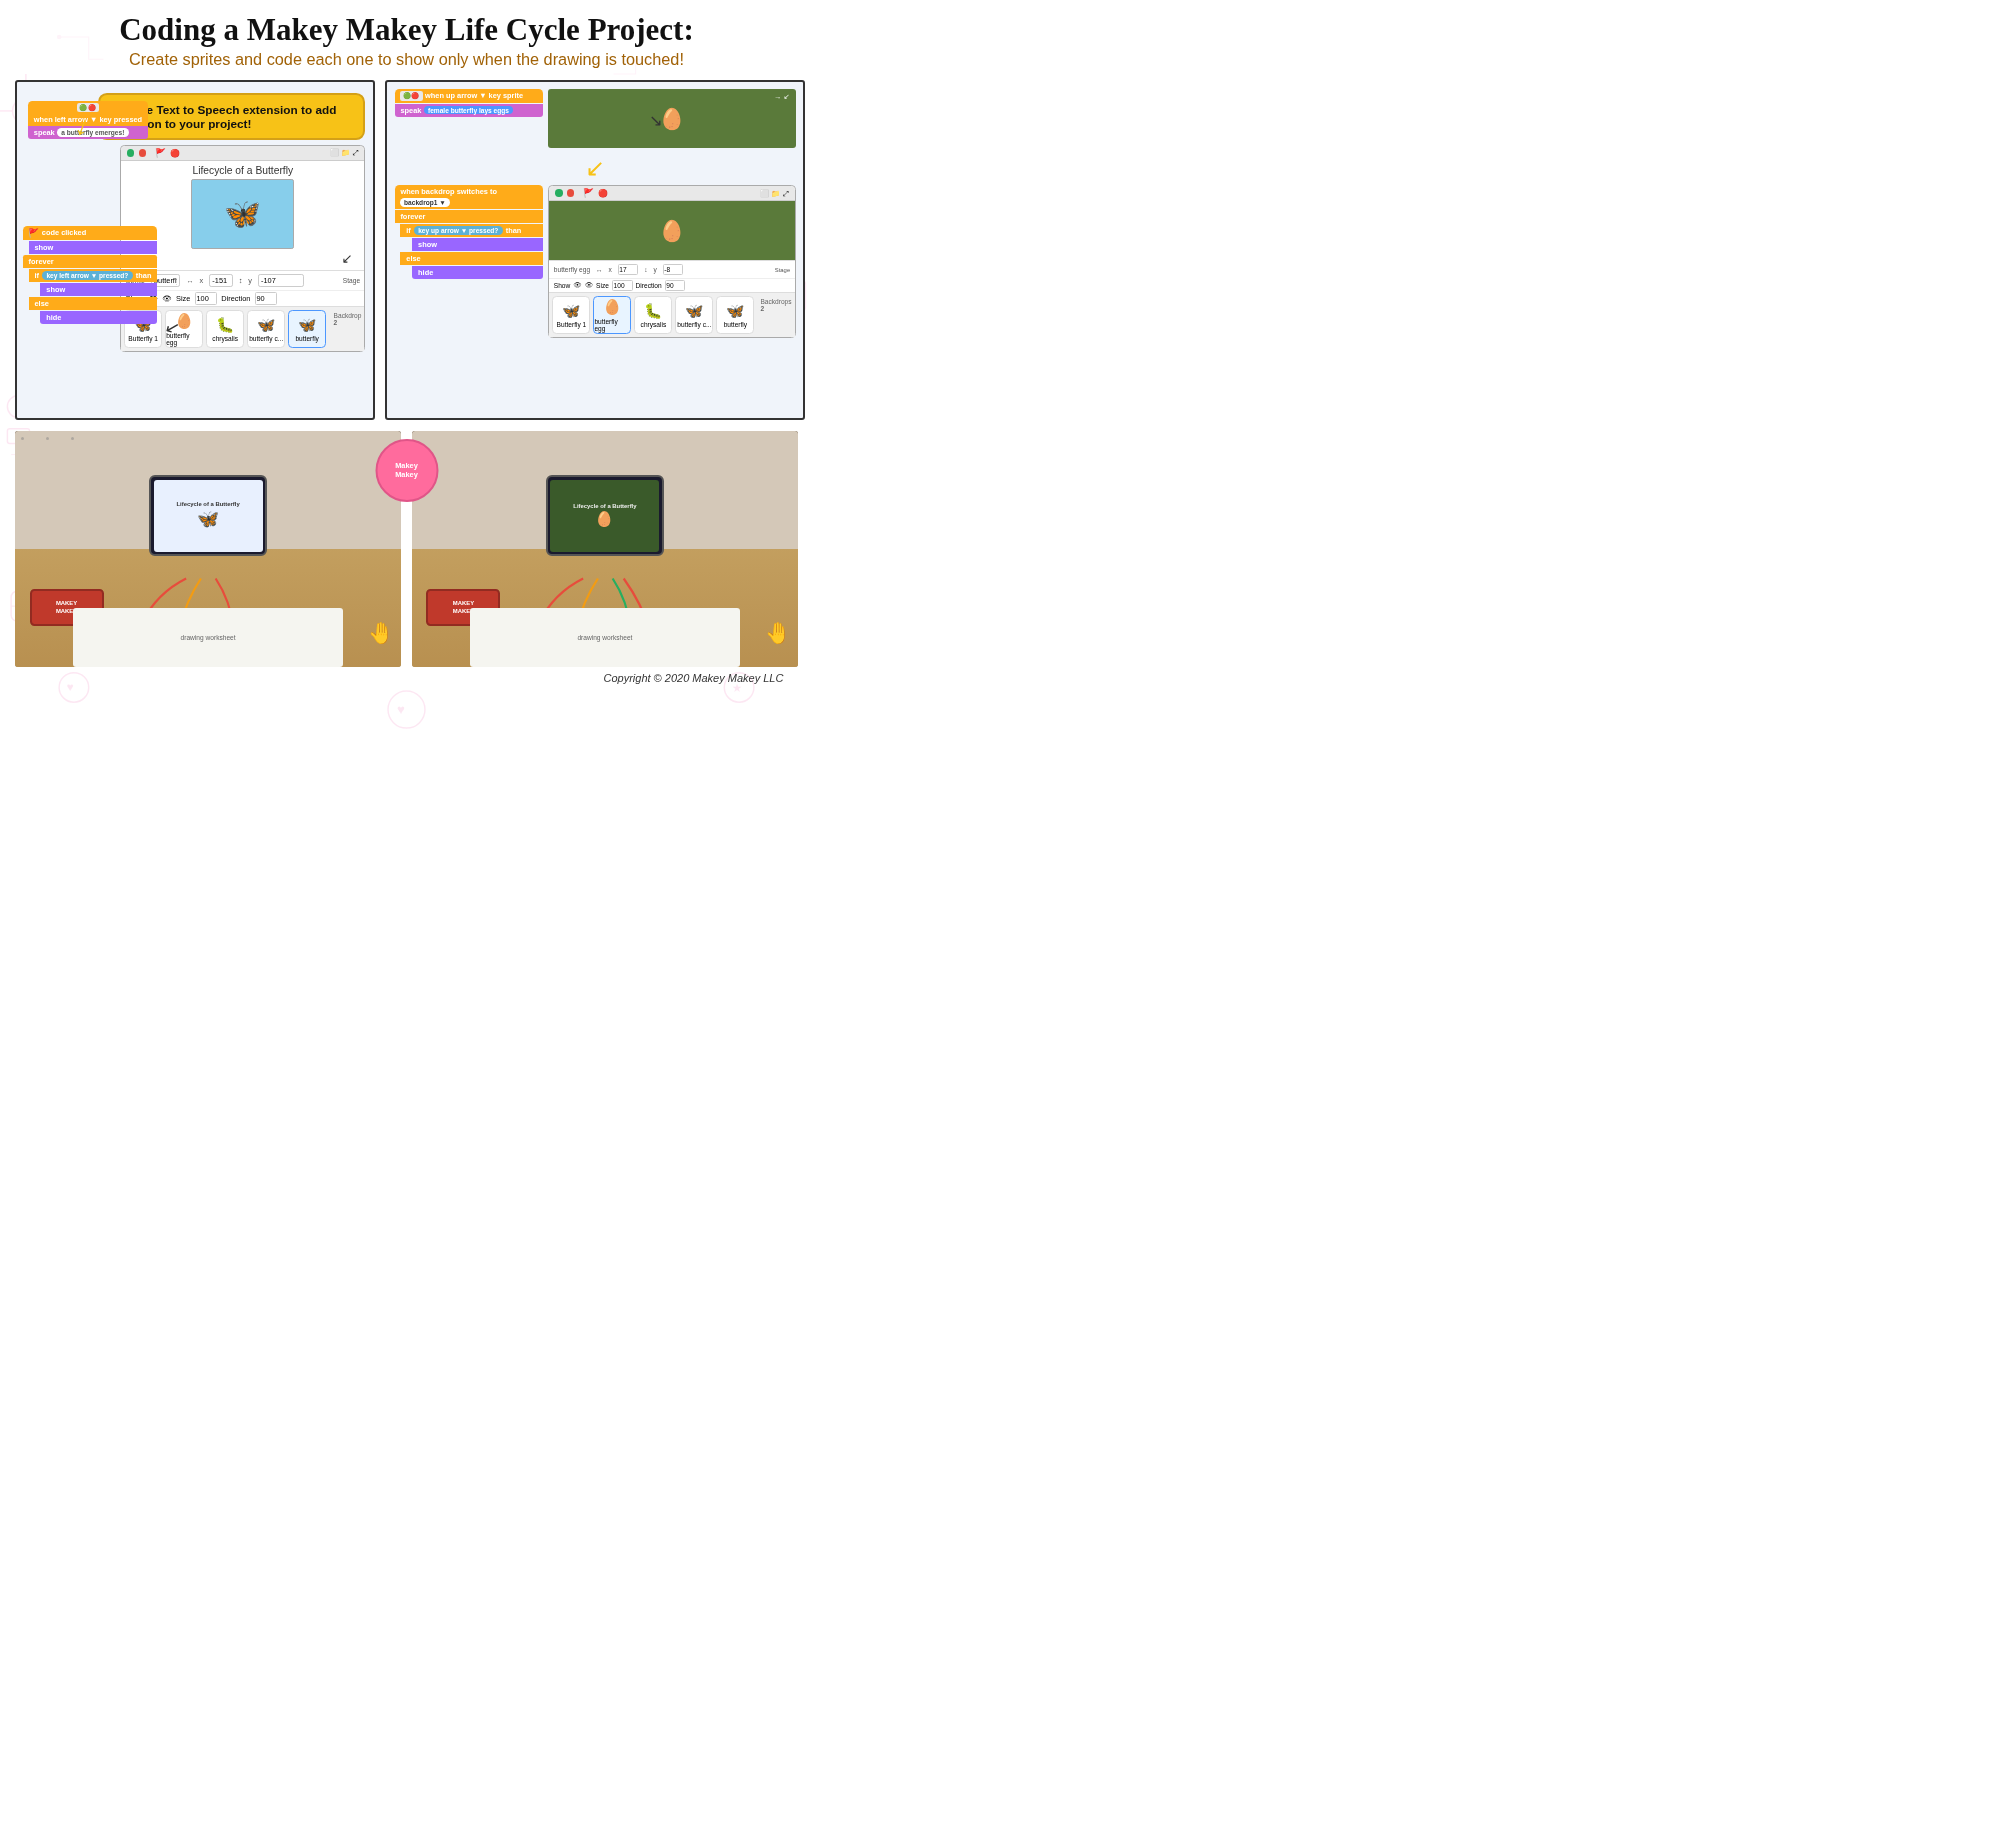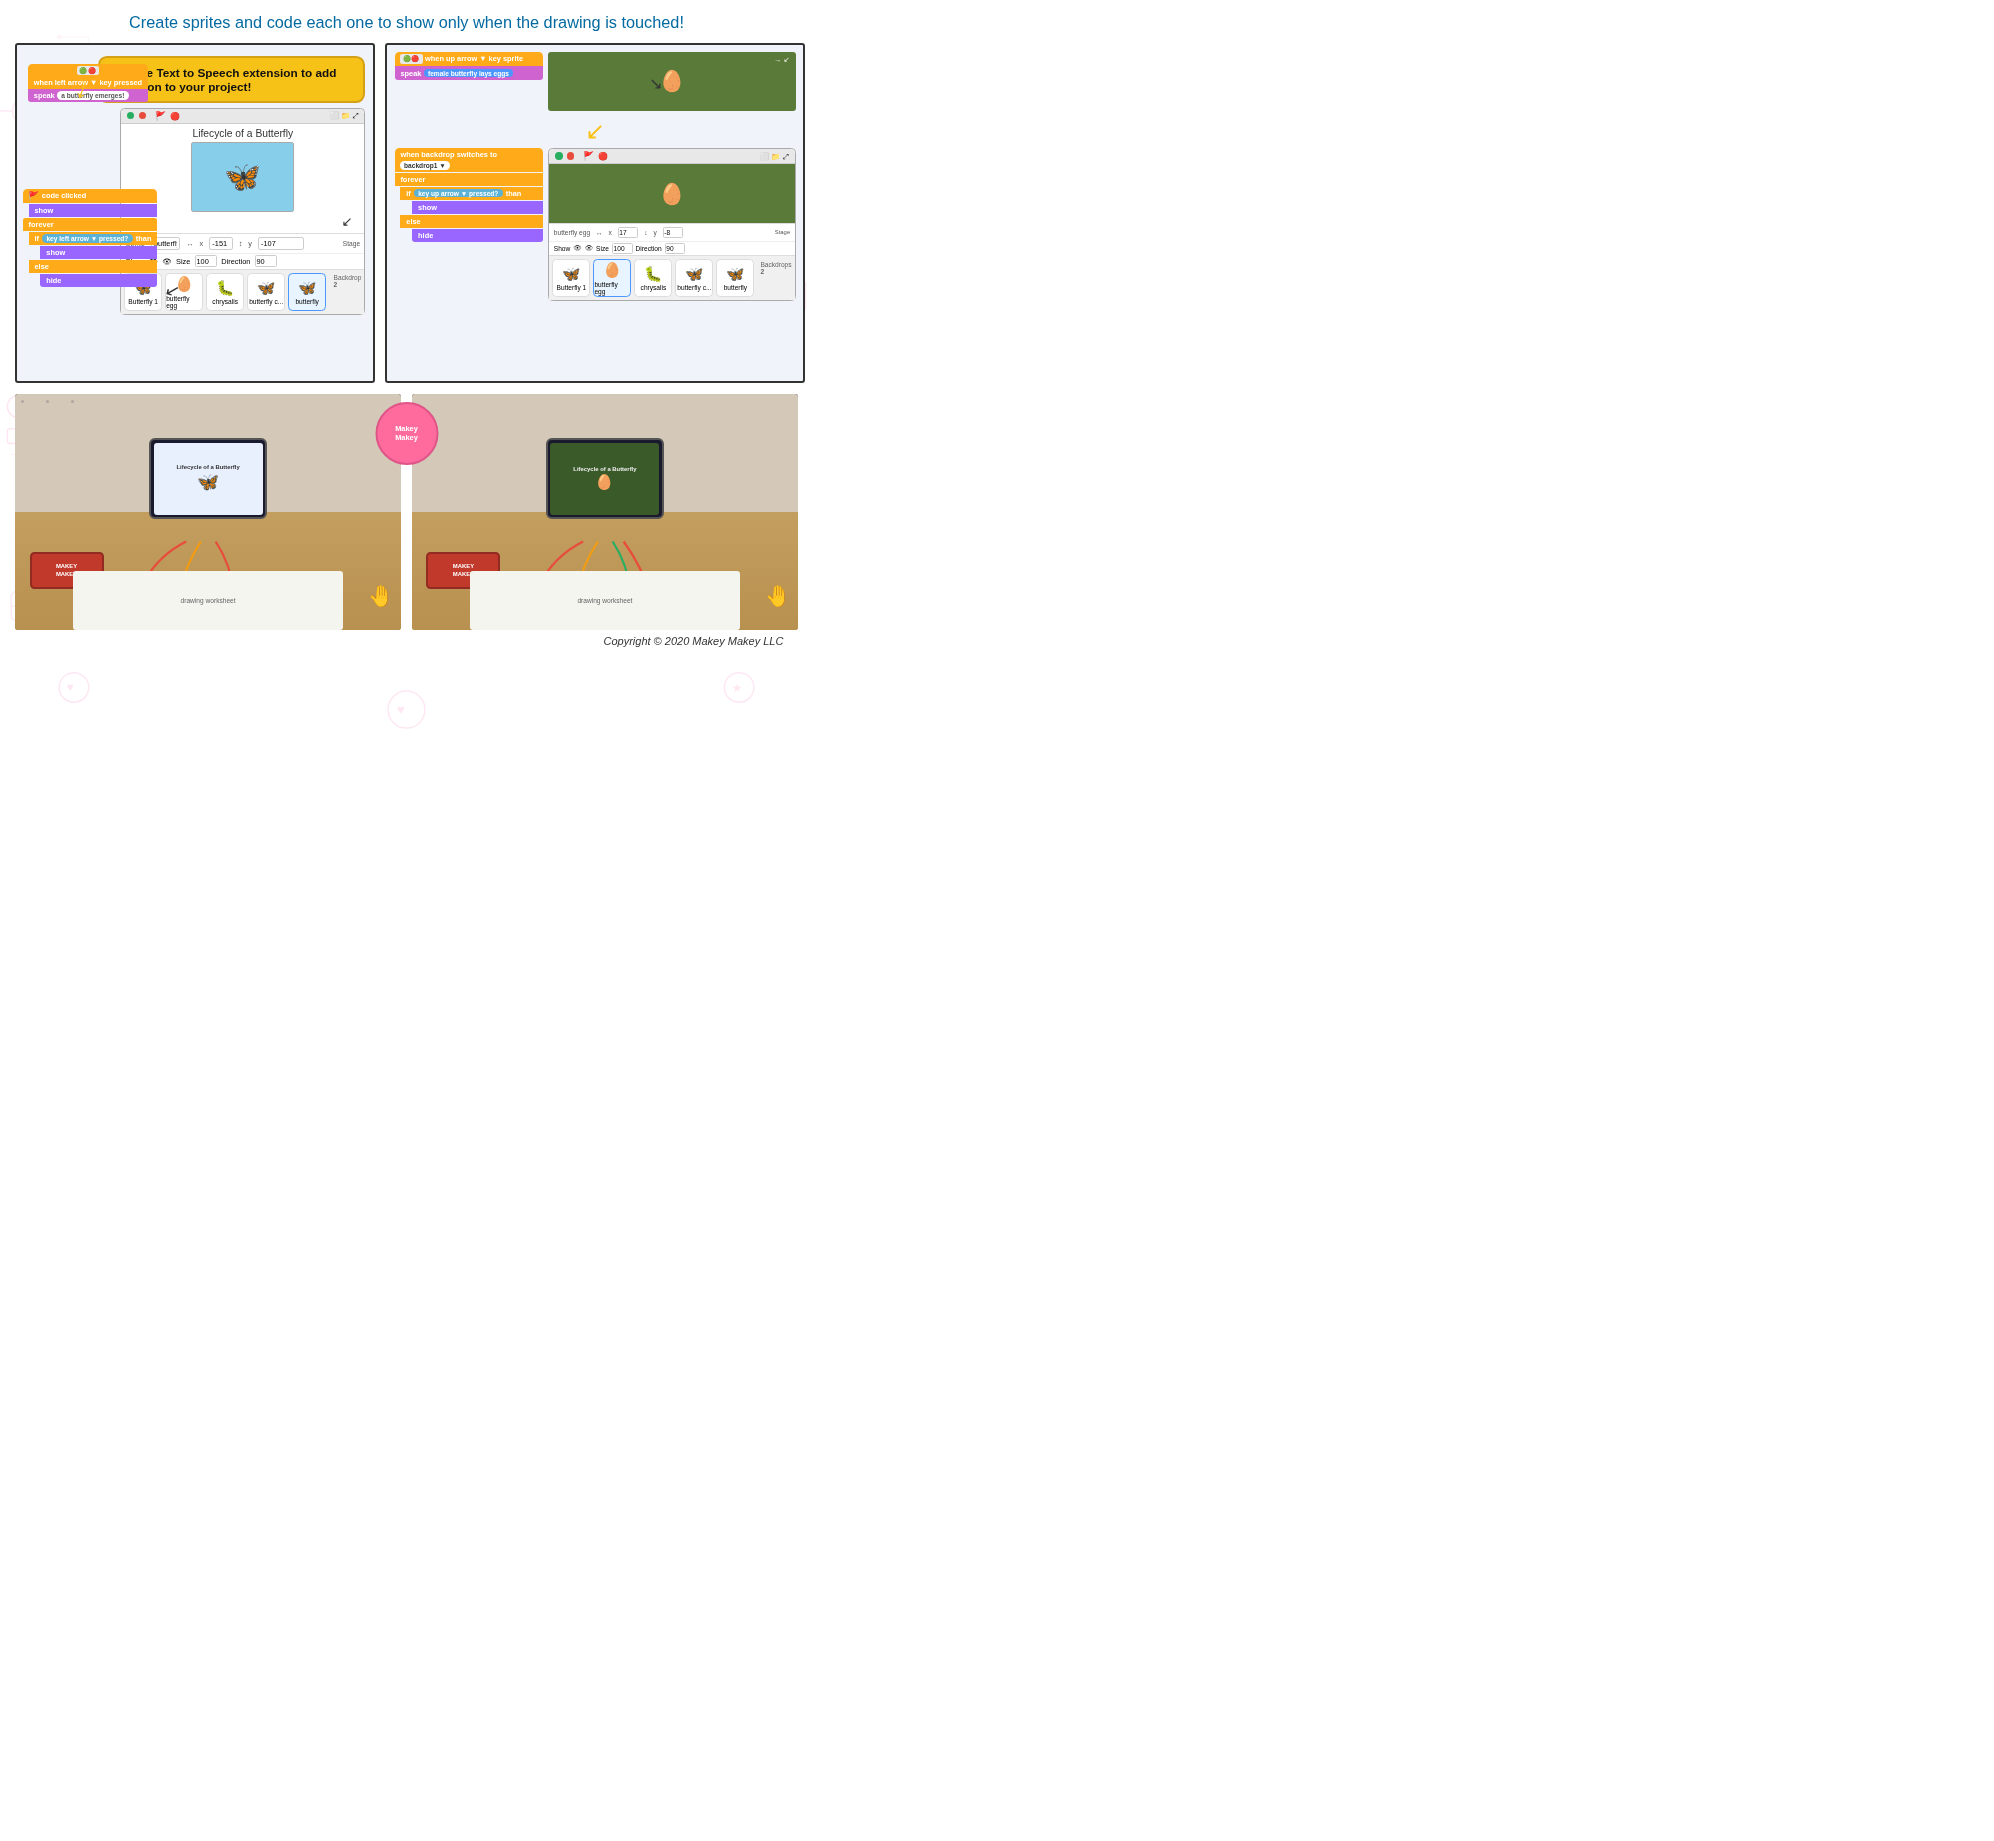--- a/index.html
+++ b/index.html
@@ -24,21 +24,21 @@
       font-size: 31px;
       font-weight: 900;
       font-family: 'Georgia', serif;
       color: #111;
       line-height: 1.1;
       margin-bottom: 3px;
     }
     .page-subtitle {
       text-align: center;
       font-size: 16.3px;
-      color: #0369a1;
+      color: #a16207;
       margin-bottom: 10.3px;
     }
 
     
     .panels-row {
       display: flex;
       gap: 10.3px;
       margin-bottom: 11.8px;
     }
 
@@ -230,20 +230,21 @@
 
   <rect x="15" y="800" width="60" height="40" fill="none" stroke="#e91e8c" stroke-width="2" rx="8"></rect>
   <circle cx="35" cy="820" r="5" fill="none" stroke="#e91e8c" stroke-width="1.5"></circle>
   <circle cx="55" cy="820" r="5" fill="none" stroke="#e91e8c" stroke-width="1.5"></circle>
   <line x1="25" y1="820" x2="15" y2="820" stroke="#e91e8c" stroke-width="1.5"></line>
   <line x1="65" y1="820" x2="75" y2="820" stroke="#e91e8c" stroke-width="1.5"></line>
 </svg>
 
 <div class="content">
 
+  <h1 class="page-title">Coding a Makey Makey Life Cycle Project:</h1>
   <p class="page-subtitle">Create sprites and code each one to show only when the drawing is touched!</p>
 
   <div class="panels-row">
 
     <div class="panel">
 
       <div style="position:relative; margin-bottom: 4.4px;">
 
         <div style="position:absolute; top:16.3px; left:52px; z-index:13; font-size:28px; color:#f7c217; transform:rotate(20deg);">↓</div>
 

